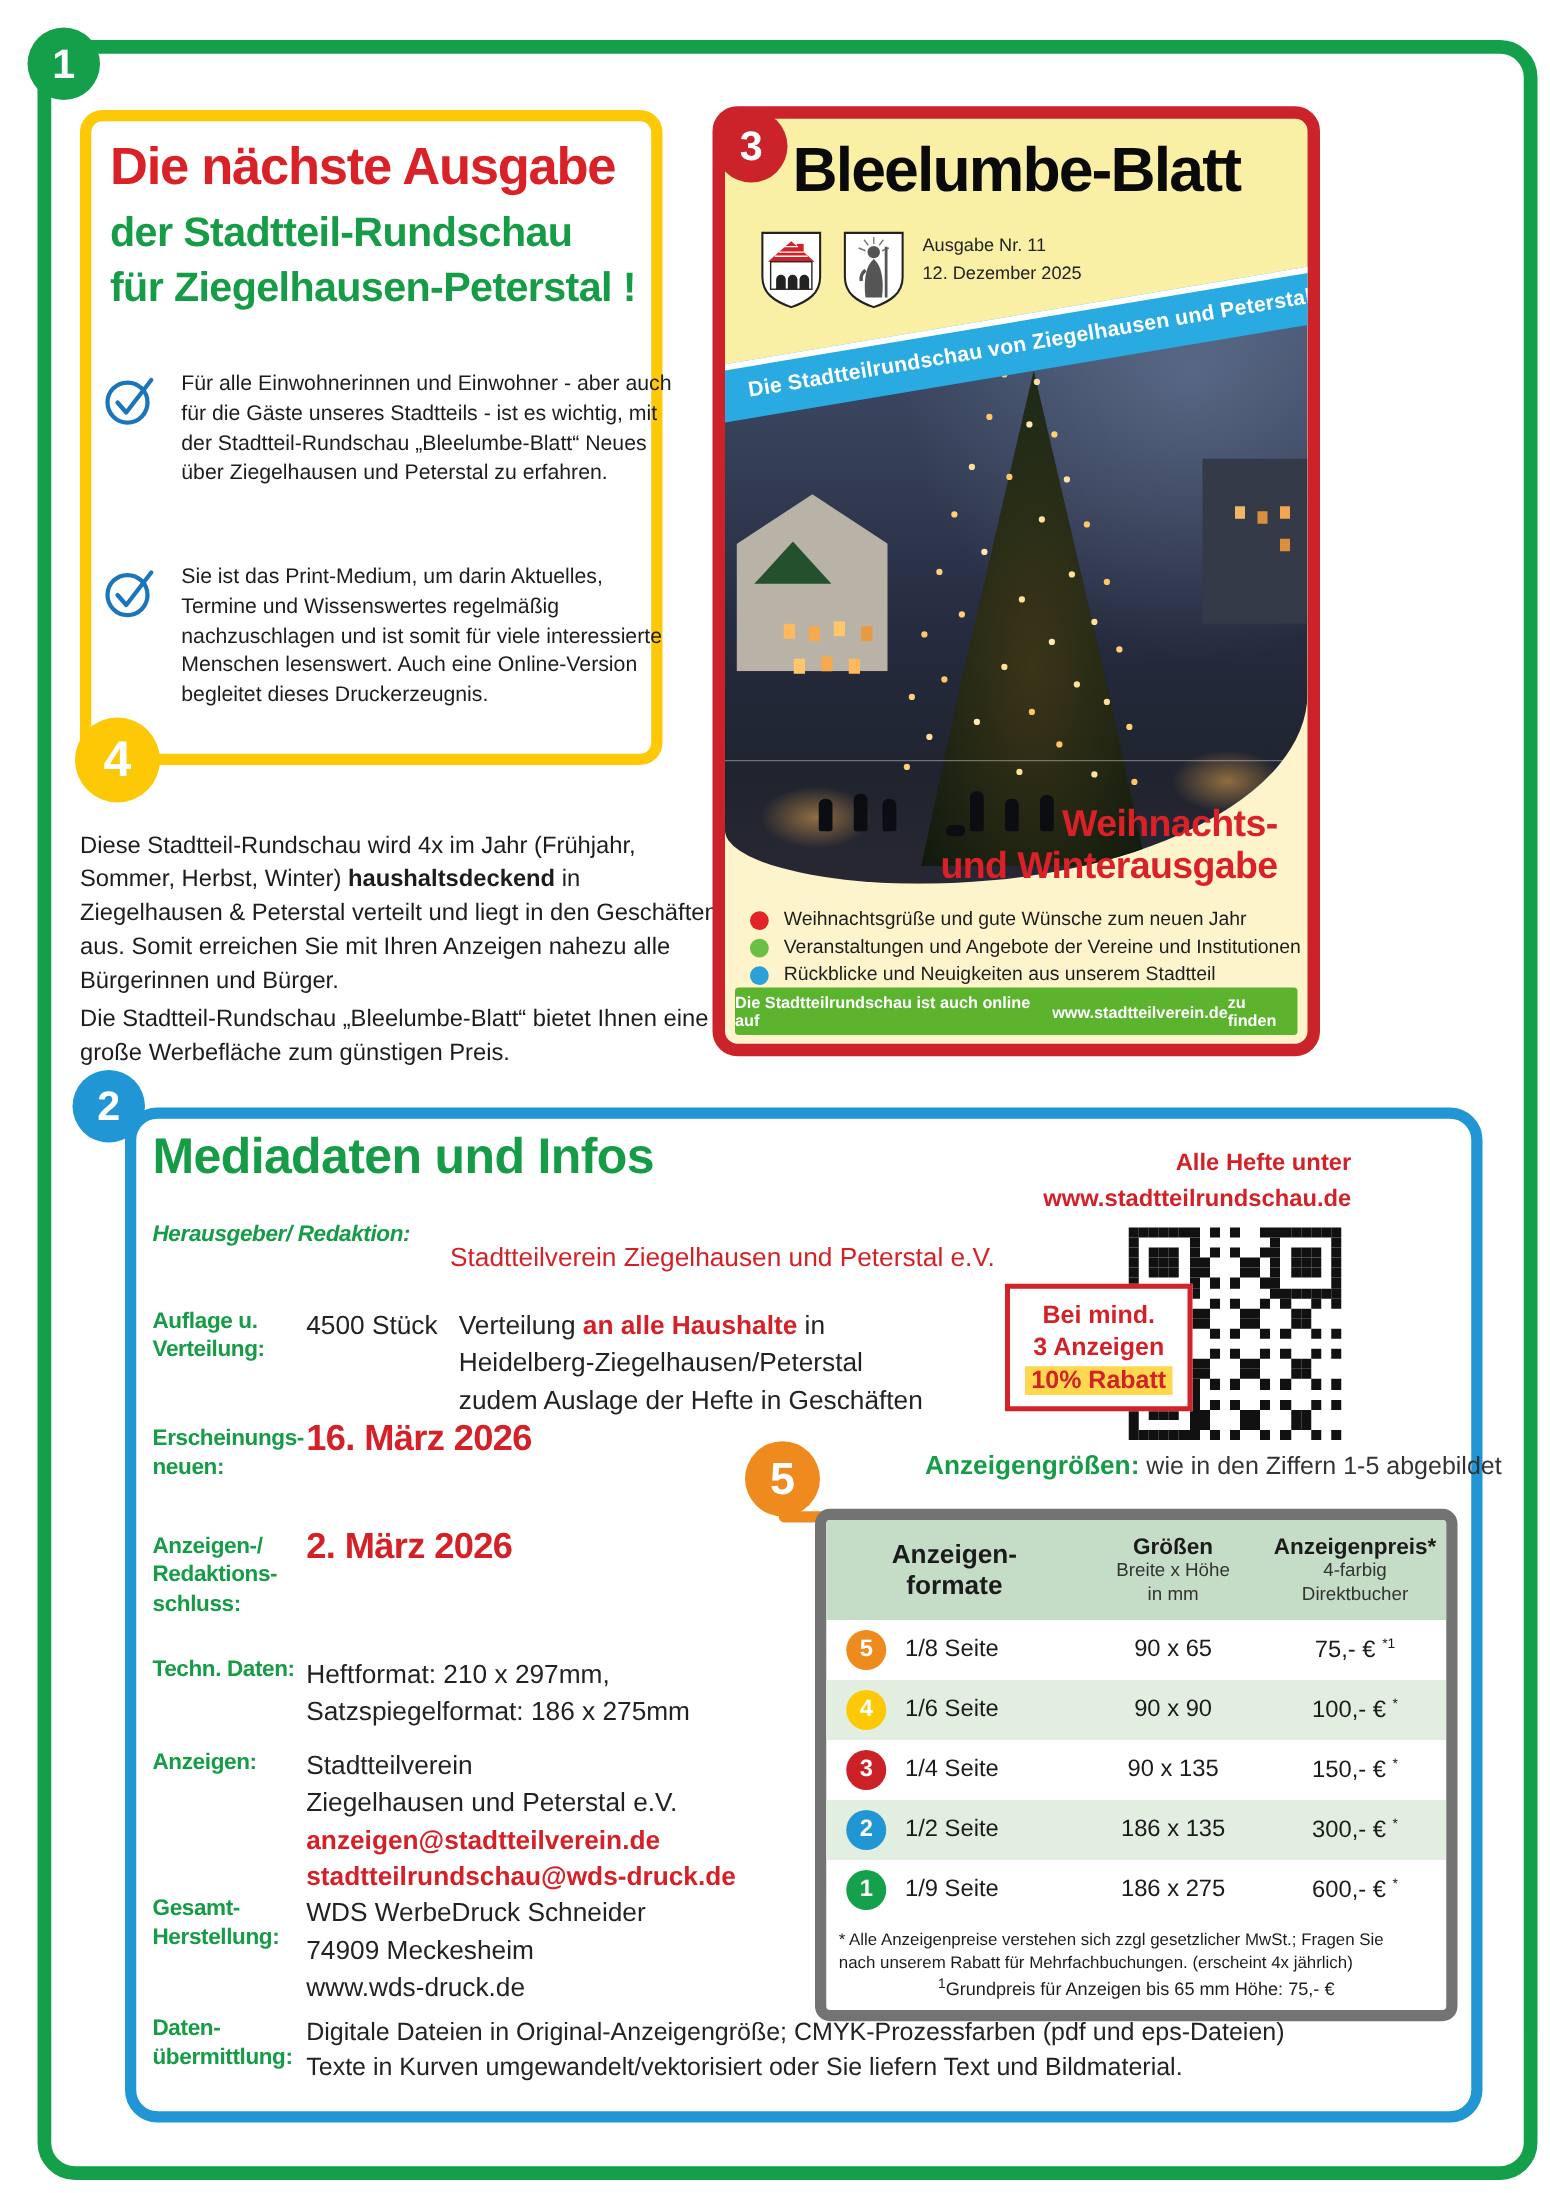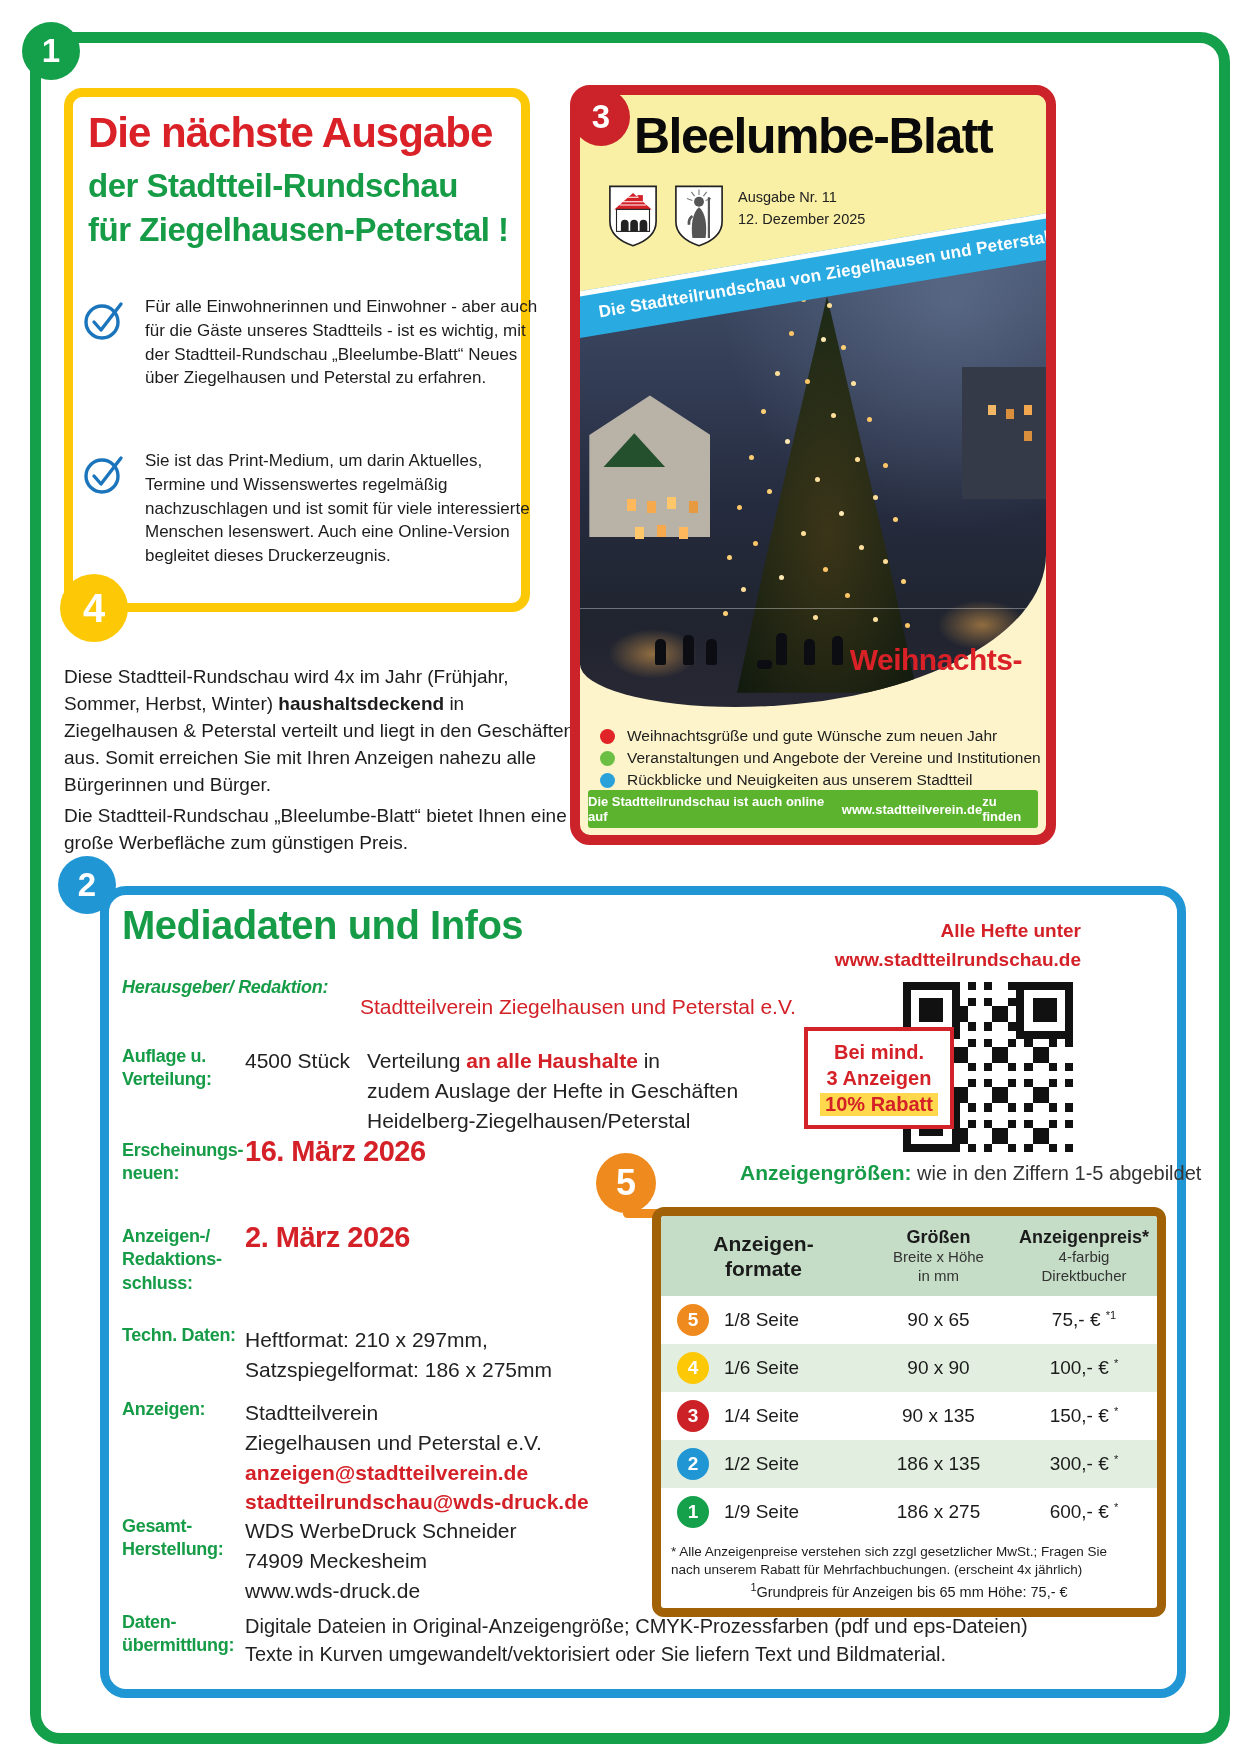--- a/index.html
+++ b/index.html
@@ -77,21 +77,21 @@
   .rdate{position:absolute;font-size:29px;font-weight:bold;color:#d42027;letter-spacing:-0.5px;}
   .mailink{color:#d42027;font-weight:bold;}
   .qr{position:absolute;left:794px;top:87px;width:170px;height:170px;background:#fff;display:grid;grid-template-columns:repeat(21,1fr);grid-template-rows:repeat(21,1fr);}
   .qr div{background:#111;}
   .disc{position:absolute;left:695px;top:132px;width:150px;height:102px;border:4px solid #d2232a;background:#fff;display:flex;flex-direction:column;align-items:center;justify-content:center;gap:3px;color:#d42027;font-weight:bold;font-size:20px;box-sizing:border-box;}
   .hl{background:#ffd84d;padding:0 5px;}
   .sizes-line{position:absolute;left:585px;top:266px;white-space:nowrap;margin-left:46px;}
   .sizes-label{font-size:21px;font-weight:bold;color:#169c47;}
   .sizes-text{font-size:20px;color:#333;}
   .oconnector{position:absolute;left:514px;top:314px;width:46px;height:9px;background:#ef8b1e;border-radius:5px;}
-  .adtable{position:absolute;left:543px;top:312px;width:514px;border:9px solid #a16207;border-radius:12px;background:#fff;box-sizing:border-box;overflow:hidden;}
+  .adtable{position:absolute;left:543px;top:312px;width:514px;border:9px solid #737373;border-radius:12px;background:#fff;box-sizing:border-box;overflow:hidden;}
   .thead{display:flex;background:#c5ddc6;height:80px;align-items:center;}
   .hc{display:flex;flex-direction:column;justify-content:center;text-align:center;}
   .hc1{width:205px;font-size:21px;font-weight:bold;line-height:1.2;white-space:pre-line;color:#1b1b1b;}
   .hc2{width:145px;} .hc3{width:146px;}
   .h-big{font-size:18px;font-weight:bold;color:#1b1b1b;}
   .h-small{font-size:15px;color:#333;line-height:1.25;}
   .trow{display:flex;align-items:center;height:48px;}
   .trow.alt{background:#e2efe0;}
   .tc1{width:205px;display:flex;align-items:center;padding-left:16px;box-sizing:border-box;font-size:19px;color:#1b1b1b;}
   .tc2{width:145px;text-align:center;font-size:19px;color:#1b1b1b;}
@@ -190,20 +190,21 @@
       <div class="issue">
         <div>Ausgabe Nr. 11</div>
         <div>12. Dezember 2025</div>
       </div>
     </div>
 
     <div class="ribbon">Die Stadtteilrundschau von Ziegelhausen und Peterstal</div>
 
     <div class="edition">
       <div>Weihnachts-</div>
+      <div>und Winterausgabe</div>
     </div>
 
     <div class="cb-list">
       <div class="cb-row">
         <span class="cb-dot cbd1"></span>
         <span class="cb-text">Weihnachtsgrüße und gute Wünsche zum neuen Jahr</span>
       </div>
       <div class="cb-row">
         <span class="cb-dot cbd2"></span>
         <span class="cb-text">Veranstaltungen und Angebote der Vereine und Institutionen</span>
@@ -233,22 +234,22 @@
     </div>
 
     <div class="mlabel" style="left:13px;top:81px;font-style:italic;">Herausgeber/ Redaktion:</div>
     <div class="mval red" style="left:251px;top:97px;">Stadtteilverein Ziegelhausen und Peterstal e.V.</div>
 
     <div class="mlabel" style="left:13px;top:150px;">Auflage u.
 Verteilung:</div>
     <div class="mval" style="left:136px;top:151px;">4500 Stück</div>
     <div class="mval" style="left:258px;top:151px;">
       <div><span>Verteilung </span><span class="red" style="font-weight:bold;">an alle Haushalte</span><span> in</span></div>
+      <div>Heidelberg-Ziegelhausen/Peterstal</div>
       <div>zudem Auslage der Hefte in Geschäften</div>
-      <div>Heidelberg-Ziegelhausen/Peterstal</div>
     </div>
 
     <div class="mlabel" style="left:13px;top:244px;">Erscheinungs-
 neuen:</div>
     <div class="rdate" style="left:136px;top:240px;">16. März 2026</div>
 
     <div class="mlabel" style="left:13px;top:330px;">Anzeigen-/
 Redaktions-
 schluss:</div>
     <div class="rdate" style="left:136px;top:326px;">2. März 2026</div>

